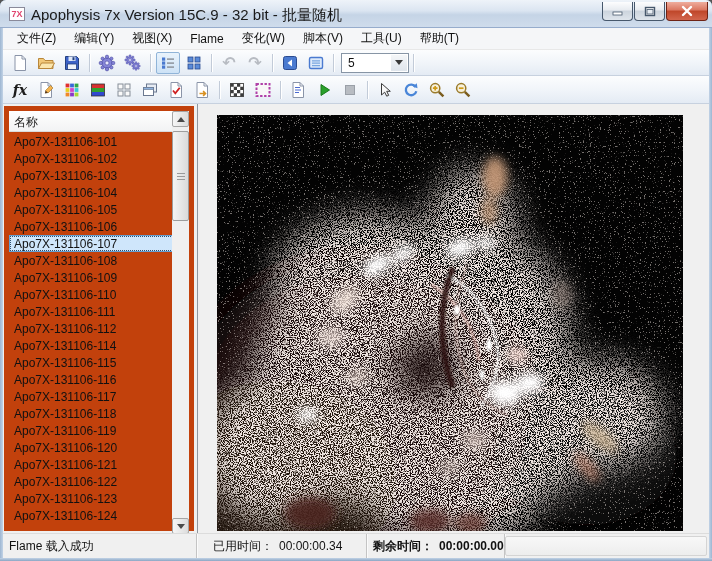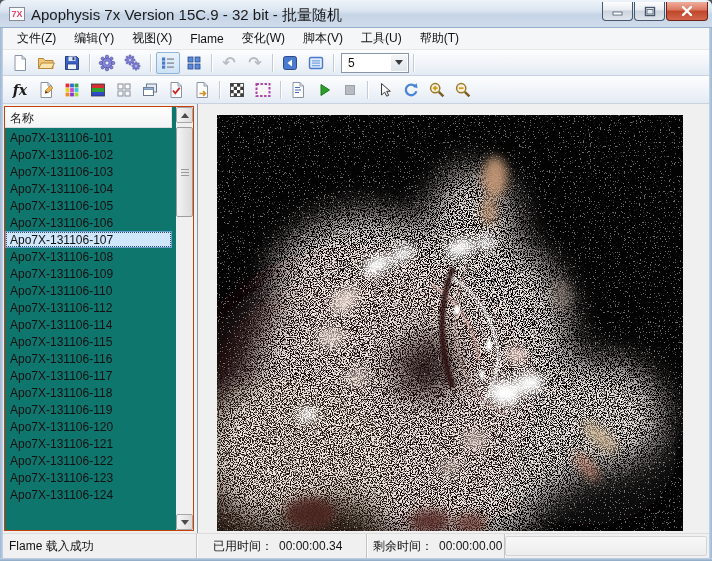--- a/index.html
+++ b/index.html
@@ -41,21 +41,21 @@
   .ic{width:18px;height:18px;display:block;}
   .glyph{font-size:16px;line-height:16px;color:#b7bbc2;font-weight:bold;}
   .fxg{font-family:"DejaVu Serif","Liberation Serif",serif;font-style:italic;font-weight:bold;font-size:14px;color:#1c1c1c;line-height:14px;}
   .combo{width:68px;height:20px;background:#fff;border:1px solid #8795a5;margin-left:3px;
     display:flex;align-items:center;position:relative;padding-left:6px;}
   .combo .arrowzone{position:absolute;right:1px;top:1px;bottom:1px;width:16px;
     background:linear-gradient(180deg,#f4f6f8,#dfe5ec);display:flex;align-items:center;justify-content:center;}
   .darr{width:0;height:0;border-left:4px solid transparent;border-right:4px solid transparent;border-top:5px solid #3a3a3a;}
   
   .client{position:absolute;left:3px;top:104px;width:706px;height:429px;background:#f0f0f0;}
-  .listbox{position:absolute;left:1px;top:2px;width:190px;height:425px;background:#0f766e;border:1px solid #c2410c;}
+  .listbox{position:absolute;left:1px;top:2px;width:190px;height:425px;background:#c2410c;border:5px solid #c2410c;}
   .listheader{position:absolute;left:0;top:0;width:167px;height:21px;
     background:linear-gradient(180deg,#ffffff,#f2f3f4);border-bottom:1px solid #d9dadc;border-right:1px solid #e2e3e5;
     padding:3px 0 0 5px;color:#222;}
   .listrows{position:absolute;left:0;top:22px;width:167px;height:435px;overflow:hidden;}
   .lrow{height:17px;line-height:17px;padding-left:4px;white-space:nowrap;border:1px solid transparent;}
   .lrow.selected{background:#cfe6fb;border:1px solid #66a0d2;outline:1px dotted #30506e;outline-offset:-2px;}
   
   .vscroll{position:absolute;right:0;top:0;width:17px;height:423px;background:#f0f0f0;}
   .sbtn{position:absolute;left:0;width:17px;height:16px;border:1px solid #a6a6a6;border-radius:2px;
     background:linear-gradient(90deg,#f6f6f6,#dcdcdc);display:flex;align-items:center;justify-content:center;}
@@ -69,21 +69,21 @@
   .splitter{position:absolute;left:194px;top:0;width:1px;height:429px;background:#8f969e;}
   
   .preview{position:absolute;left:214px;top:11px;width:466px;height:416px;background:#020202;}
   .preview svg{display:block;}
   
   .statusbar{position:absolute;left:3px;top:533px;width:706px;height:25px;background:#f0f0f0;
     border-top:1px solid #dcdcdc;display:flex;align-items:stretch;font-size:12px;}
   .spanel{display:flex;align-items:center;border-right:1px solid #c4c4c4;box-shadow:1px 0 0 #fbfbfb;}
   .spanel.p1{width:194px;padding-left:6px;}
   .spanel.p2{width:170px;padding-left:16px;}
-  .spanel.p3{width:138px;padding-left:6px;}
+  .spanel.p3{width:138px;padding-left:6px;font-weight:bold;}
   .spanel.p4{flex:1;border:1px solid #d4d4d4;border-radius:2px;margin:2px 2px 2px 0;box-shadow:none;
     background:linear-gradient(180deg,#f8f8f8,#ededed);}
   .sval{margin-left:6px;}
   
   .frame-l{position:absolute;left:0;top:28px;width:3px;height:533px;background:linear-gradient(90deg,#9db6d2,#c2d3e6);}
   .frame-r{position:absolute;right:0;top:28px;width:3px;height:533px;background:linear-gradient(90deg,#c2d3e6,#9db6d2);}
   .frame-b{position:absolute;left:0;top:558px;width:712px;height:3px;background:linear-gradient(180deg,#c2d3e6,#8ba6c4);}
 </style>
 </head>
 <body>
@@ -369,20 +369,21 @@
       <div class="lrow">Apo7X-131106-101</div>
           <div class="lrow">Apo7X-131106-102</div>
           <div class="lrow">Apo7X-131106-103</div>
           <div class="lrow">Apo7X-131106-104</div>
           <div class="lrow">Apo7X-131106-105</div>
           <div class="lrow">Apo7X-131106-106</div>
           <div class="lrow selected">Apo7X-131106-107</div>
           <div class="lrow">Apo7X-131106-108</div>
           <div class="lrow">Apo7X-131106-109</div>
           <div class="lrow">Apo7X-131106-110</div>
+          <div class="lrow">Apo7X-131106-111</div>
           <div class="lrow">Apo7X-131106-112</div>
           <div class="lrow">Apo7X-131106-114</div>
           <div class="lrow">Apo7X-131106-115</div>
           <div class="lrow">Apo7X-131106-116</div>
           <div class="lrow">Apo7X-131106-117</div>
           <div class="lrow">Apo7X-131106-118</div>
           <div class="lrow">Apo7X-131106-119</div>
           <div class="lrow">Apo7X-131106-120</div>
           <div class="lrow">Apo7X-131106-121</div>
           <div class="lrow">Apo7X-131106-122</div>

